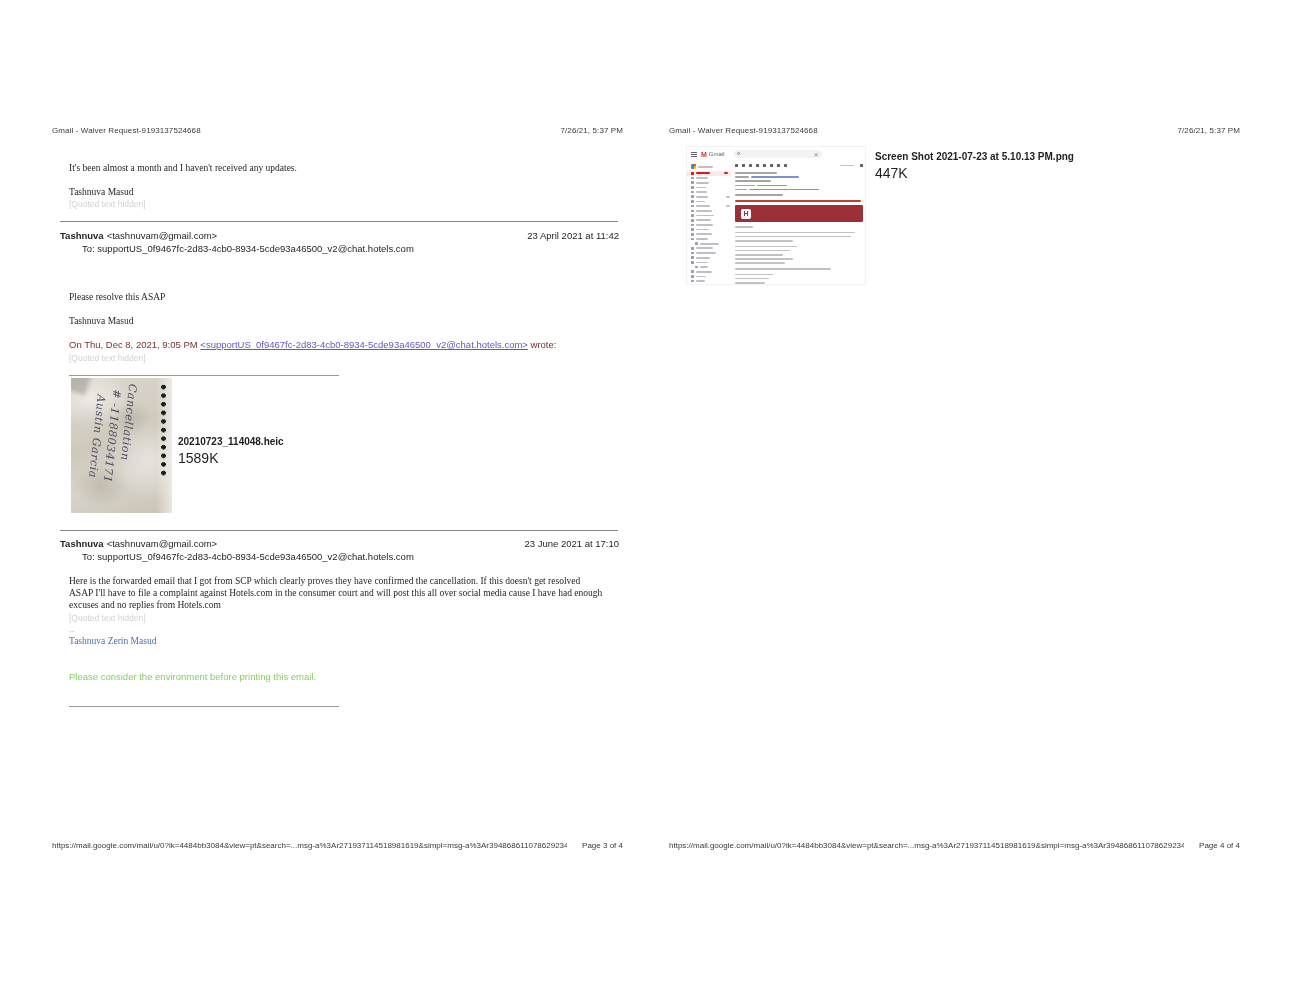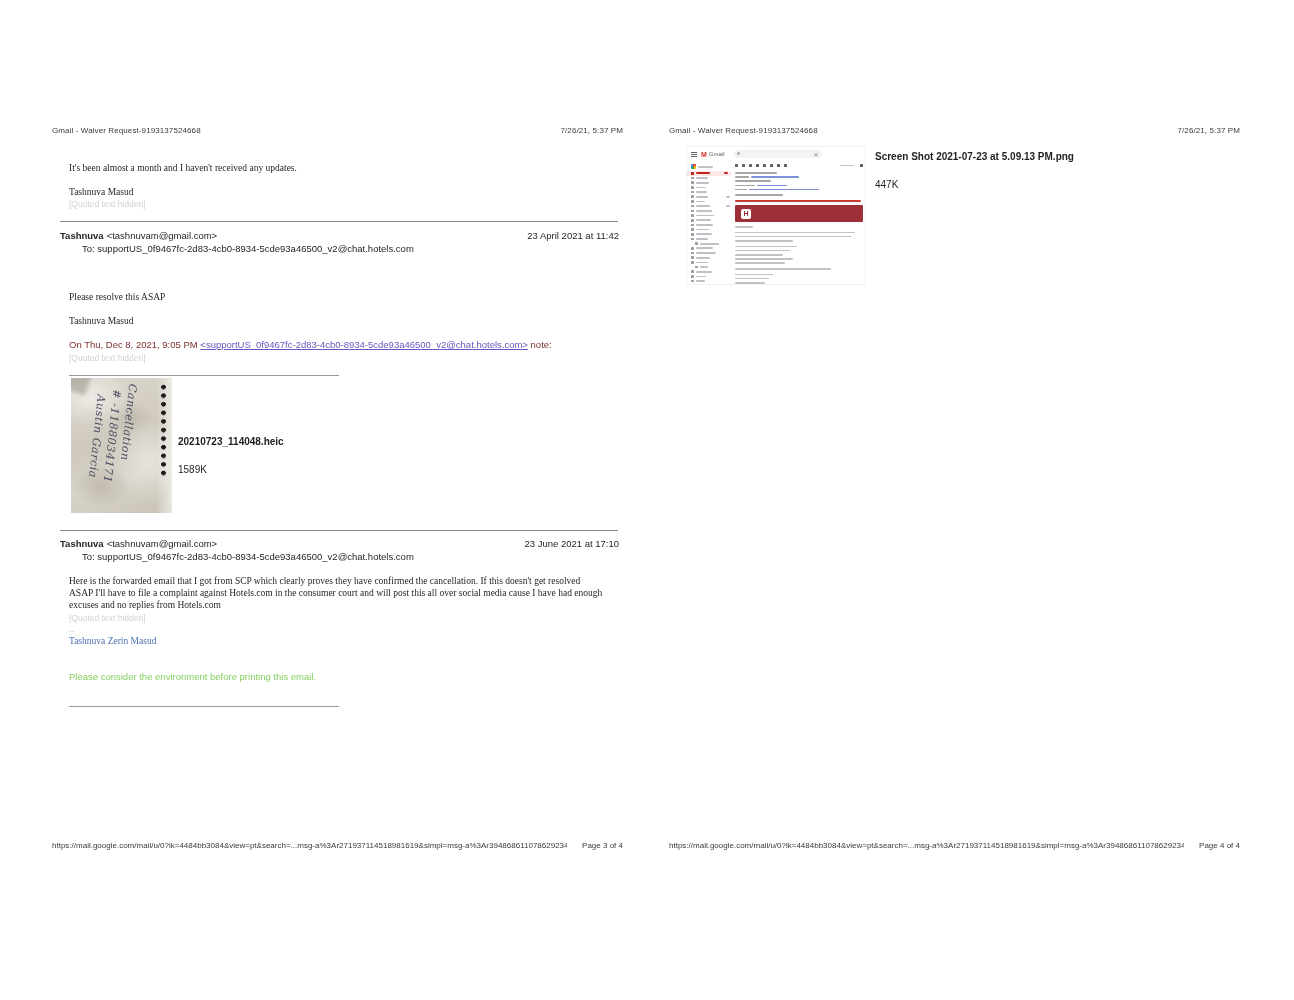--- a/index.html
+++ b/index.html
@@ -49,21 +49,21 @@
   .note-photo .corner { position:absolute; left:-8px; top:-8px; width:26px; height:22px;
     background:rgba(110,100,88,.35); transform:rotate(18deg); filter:blur(2px); }
   .handwriting { position:absolute; left:40%; top:50%; width:128px;
     transform:translate(-50%,-50%) rotate(96deg);
     font-family:"DejaVu Serif", serif; font-style:italic;
     color:#4d4d63; font-size:11px; line-height:15px; letter-spacing:.6px; white-space:nowrap; }
   .handwriting .hl2 { padding-left:7px; }
   .handwriting .hl3 { padding-left:14px; }
 
   .attach-label { font-weight:bold; font-size:10px; }
-  .attach-size { font-size:10px; margin-top:16px; }
+  .attach-size { font-size:14px; margin-top:2px; }
 
   
   .thumb { position:absolute; left:17px; top:20px; width:180px; height:139px; background:#fff;
     border:1px solid #f2f2f2; overflow:hidden; font-size:6px; }
   .t-top { position:absolute; left:0; top:0; right:0; height:14px; display:flex; align-items:center; }
   .t-burger { width:6px; margin-left:4px; }
   .t-burger i { display:block; height:1px; background:#5f6368; margin:1px 0; }
   .t-mlogo { color:#d93025; font-weight:bold; font-size:7px; margin-left:4px; }
   .t-gmail { color:#5f6368; font-size:6px; margin-left:2px; }
   .t-search { margin-left:9px; width:88px; height:8px; background:#f1f3f4; border-radius:4px;
@@ -127,21 +127,21 @@
       <span>23 April 2021 at 11:42</span>
     </div>
     <div class="to-line" style="top:117px;">To: supportUS_0f9467fc-2d83-4cb0-8934-5cde93a46500_v2@chat.hotels.com</div>
 
     <div class="abs body-text" style="left:17px; top:165px;">Please resolve this ASAP</div>
     <div class="abs body-text" style="left:17px; top:189px;">Tashnuva Masud</div>
 
     <div class="abs quote-line" style="left:17px; top:213px;">
       <span>On Thu, Dec 8, 2021, 9:05 PM</span>
       <a class="plink" href="#">&lt;supportUS_0f9467fc-2d83-4cb0-8934-5cde93a46500_v2@chat.hotels.com&gt;</a>
-      <span>note:</span>
+      <span>wrote:</span>
     </div>
     <div class="abs faint" style="left:17px; top:227px;">[Quoted text hidden]</div>
 
     <div class="sep-short" style="top:249px;"></div>
 
     <div class="note-photo">
       <div class="corner"></div>
       <div class="handwriting">
         <div class="hl1">Cancellation</div>
         <div class="hl2"># -1188034171</div>
@@ -385,21 +385,21 @@
             <div class="ln">
               <div class="seg light" style="width: 34px;"></div>
             </div>
             <div class="ln">
               <div class="seg light" style="width: 30px;"></div>
             </div>
           </div>
       </div>
     </div>
 
-    <div class="abs attach-label" style="left:206px; top:25px;">Screen Shot 2021-07-23 at 5.09.13 PM.png</div>
+    <div class="abs attach-label" style="left:206px; top:25px;">Screen Shot 2021-07-23 at 5.10.13 PM.png</div>
     <div class="abs attach-size" style="left:206px; top:37px;">447K</div>
 
     <div class="pg-footer">
       <span class="url">https://mail.google.com/mail/u/0?ik=4484bb3084&amp;view=pt&amp;search=...msg-a%3Ar271937114518981619&amp;simpl=msg-a%3Ar394868611078629234</span>
       <span class="pageno">Page 4 of 4</span>
     </div>
   </div>
 
 </div>
 

